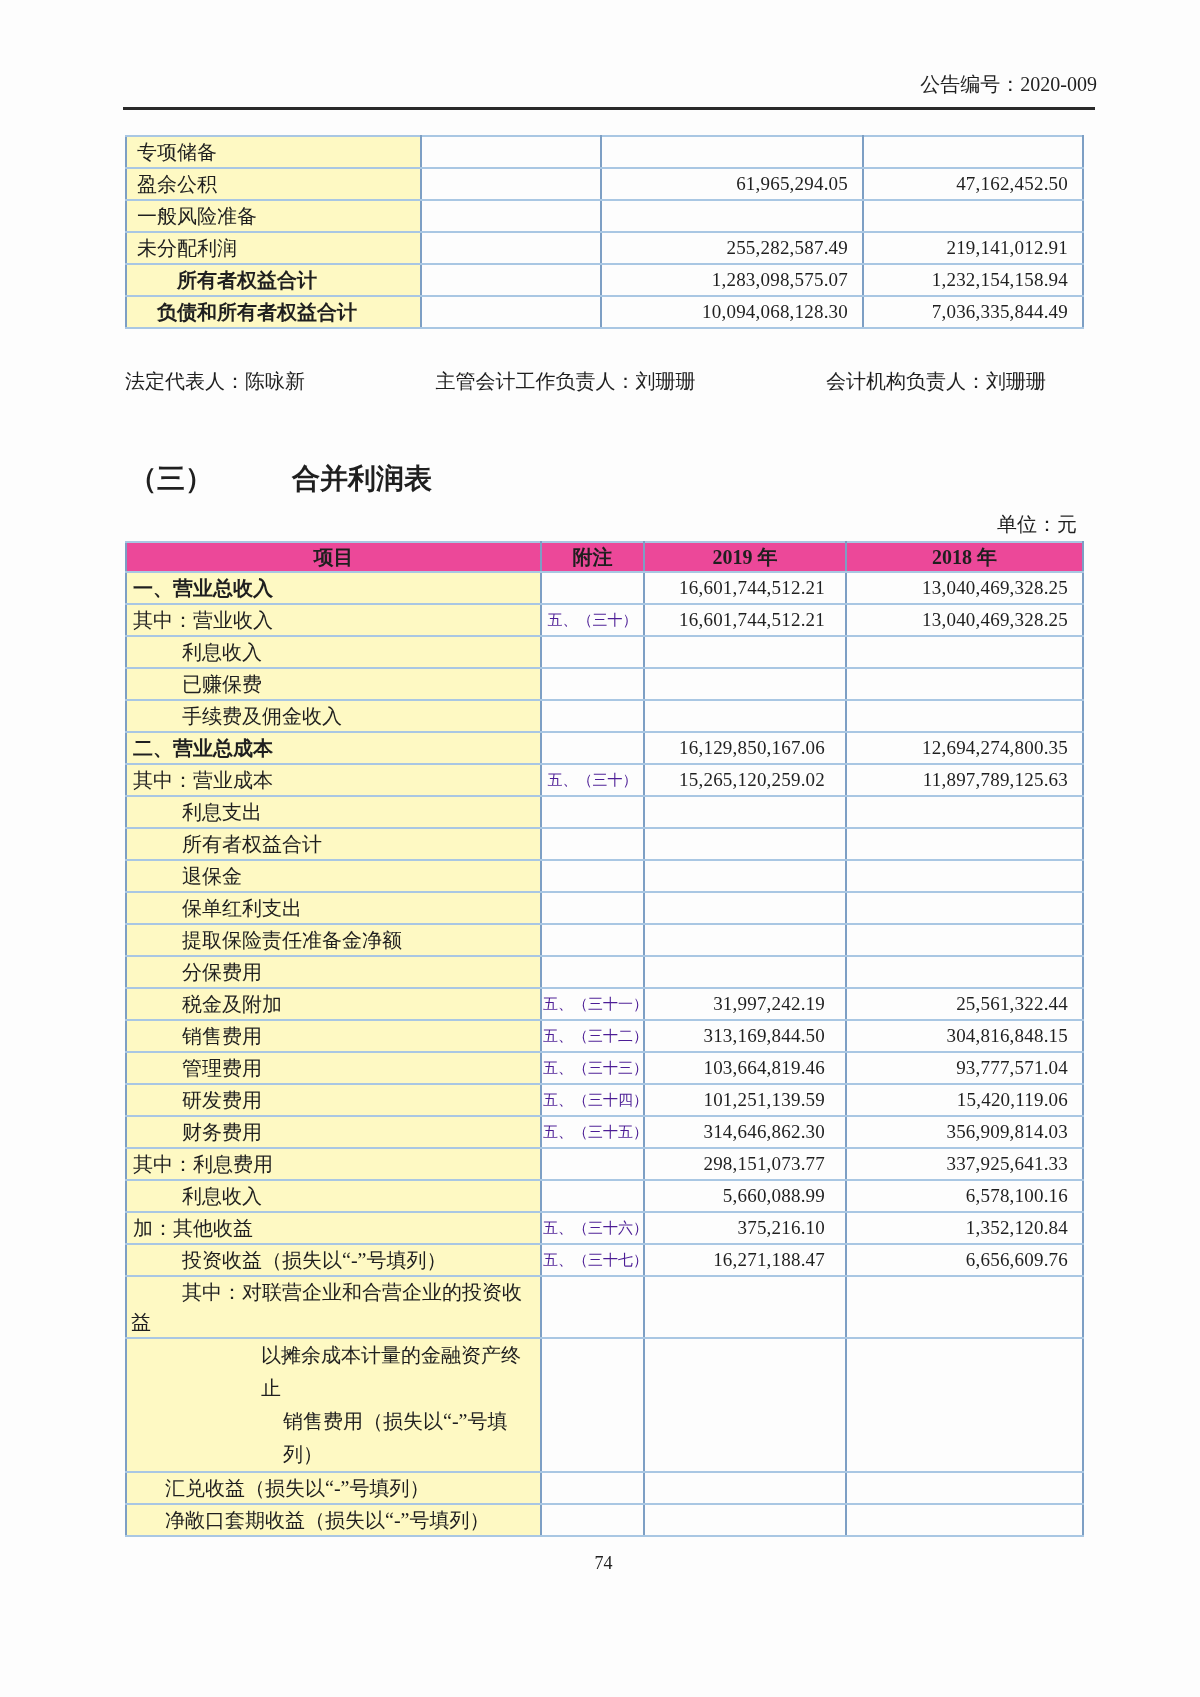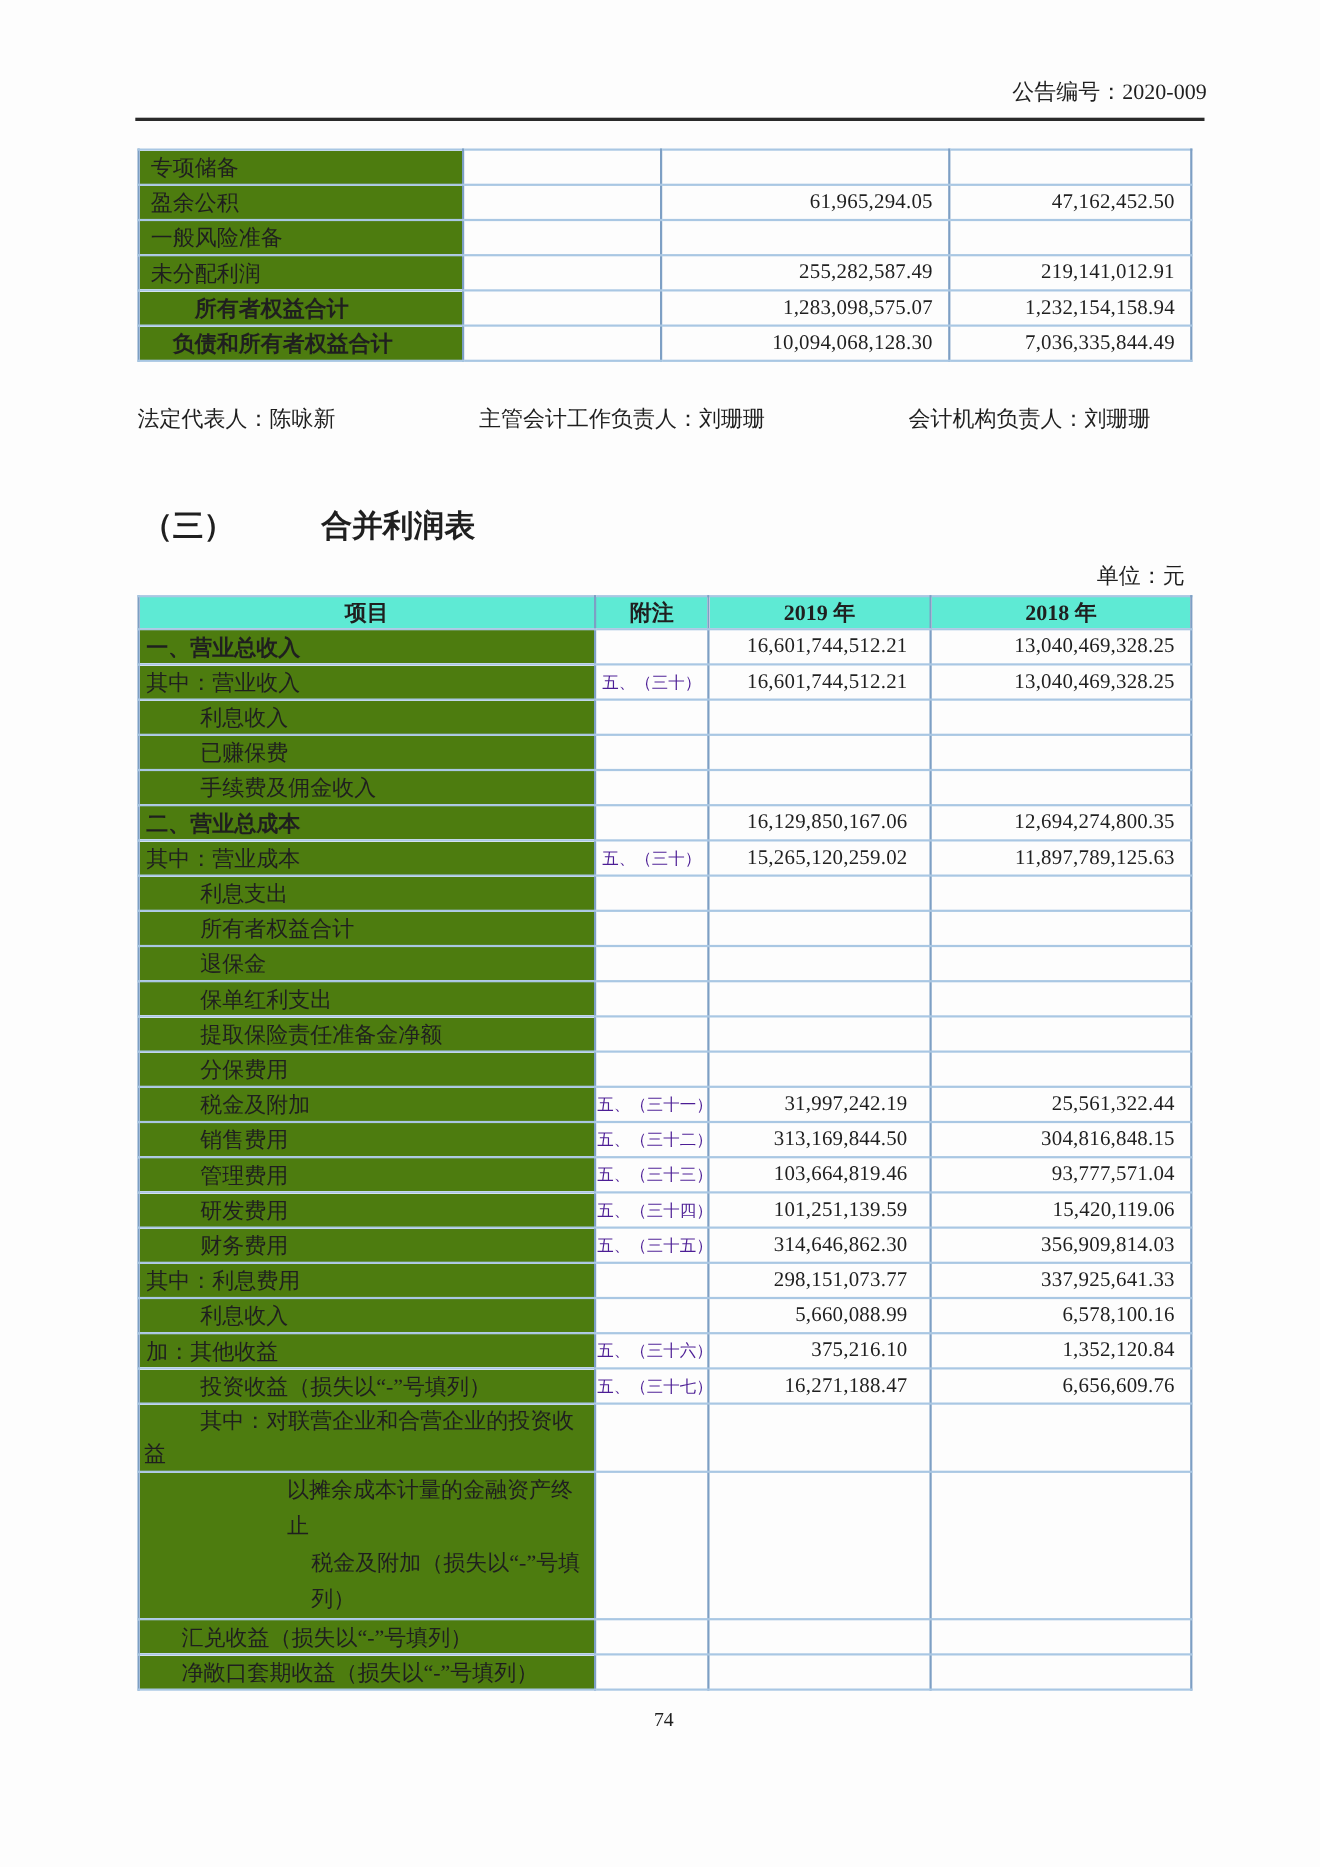--- a/index.html
+++ b/index.html
@@ -15,22 +15,22 @@
 
   table{border-collapse:collapse;table-layout:fixed;width:957px;}
   td,th{
     border-top:2px solid #a9c7e3;border-bottom:2px solid #a9c7e3;
     border-left:2px solid #7d9fc4;border-right:2px solid #7d9fc4;
     height:28px;vertical-align:middle;overflow:hidden;white-space:nowrap;
   }
   table{border:2px solid #7d9fc4;}
   .balance{margin-top:25px;}
   .income{margin-top:4px;}
-  th{background:#5eead4;font-size:20px;font-weight:bold;text-align:center;padding:0;}
-  .c-item{background:#4d7c0f;font-size:20px;text-align:left;}
+  th{background:#ec4899;font-size:20px;font-weight:bold;text-align:center;padding:0;}
+  .c-item{background:#fef9c3;font-size:20px;text-align:left;}
   .c-note{font-size:15px;color:#4c1d95;text-align:center;font-family:"Liberation Serif","DejaVu Serif",serif;}
   .c-val{font-size:19px;text-align:right;letter-spacing:.2px;}
   .c-v1{padding-right:20px;}
   .c-v2{padding-right:14px;}
   .balance .c-v1{padding-right:14px;}
 
   .t0{padding-left:10px;}
   .t1{padding-left:50px;}
   .t2{padding-left:30px;}
   .lv0{padding-left:6px;}
@@ -273,21 +273,21 @@
             <div class="ln ln0">其中：对联营企业和合营企业的投资收</div>
             <div class="ln ln1">益</div>
           </td>
           <td class="c-note"></td>
           <td class="c-val c-v1"></td>
           <td class="c-val c-v2"></td>
         </tr>
         <tr>
           <td class="c-item ctr multi">
             <div class="ln ln0">以摊余成本计量的金融资产终止</div>
-            <div class="ln ln1">税金及附加（损失以“-”号填列）</div>
+            <div class="ln ln1">销售费用（损失以“-”号填列）</div>
           </td>
           <td class="c-note"></td>
           <td class="c-val c-v1"></td>
           <td class="c-val c-v2"></td>
         </tr>
         <tr>
           <td class="c-item lv2">汇兑收益（损失以“-”号填列）</td>
           <td class="c-note"></td>
           <td class="c-val c-v1"></td>
           <td class="c-val c-v2"></td>

